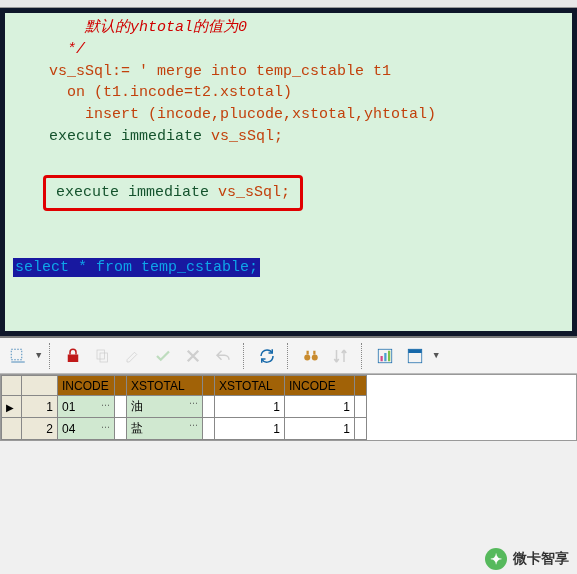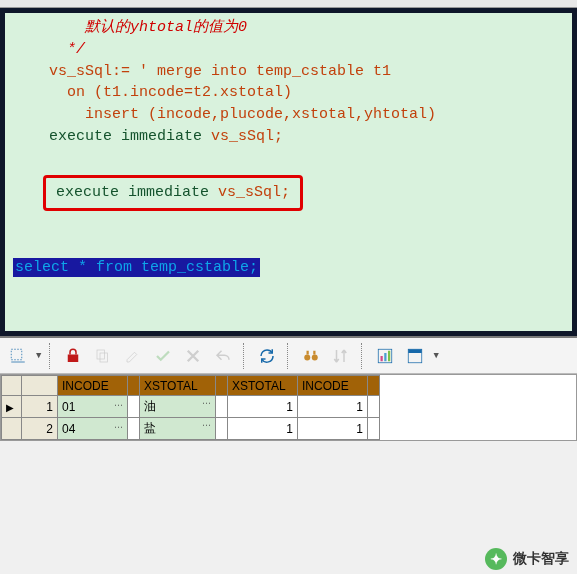--- a/index.html
+++ b/index.html
@@ -23,21 +23,21 @@
   .tb-btn { width: 24px; height: 24px; display: flex; align-items: center; justify-content: center; cursor: pointer; }
   .tb-btn svg { width: 18px; height: 18px; }
   .disabled { opacity: .35; cursor: default; }
 
   .grid-wrap { background: #fff; border: 1px solid #999; }
   .grid { border-collapse: collapse; font-family: Arial, sans-serif; font-size: 12px; }
   .grid th, .grid td { border: 1px solid #888; padding: 2px 4px; height: 20px; }
   .grid th { background: #a16207; font-weight: normal; text-align: left; }
   .grid .rownum { background: #ece8d8; text-align: right; width: 36px; }
   .grid .rowhead { background: #ece8d8; width: 20px; }
-  .cell-incode { width: 70px; background: #d0e8d0; }
+  .cell-incode { width: 57px; background: #d0e8d0; }
   .cell-barcode { width: 76px; background: #d0e8d0; }
   .cell-xstotal { width: 70px; text-align: right; }
   .cell-yhtotal { width: 70px; text-align: right; }
   .ellips { color: #444; font-size: 9px; float: right; }
   .tri { font-size: 10px; color: #000; }
 
   .watermark { position: absolute; right: 8px; bottom: 4px; display: flex; align-items: center; gap: 6px; font-family: "SimSun", sans-serif; font-size: 14px; color: #111; font-weight: bold; opacity: .85; }
   .watermark .logo { width: 22px; height: 22px; border-radius: 50%; background: #3cb043; display: flex; align-items: center; justify-content: center; color: #fff; font-size: 14px; }
 </style>
 </head>

